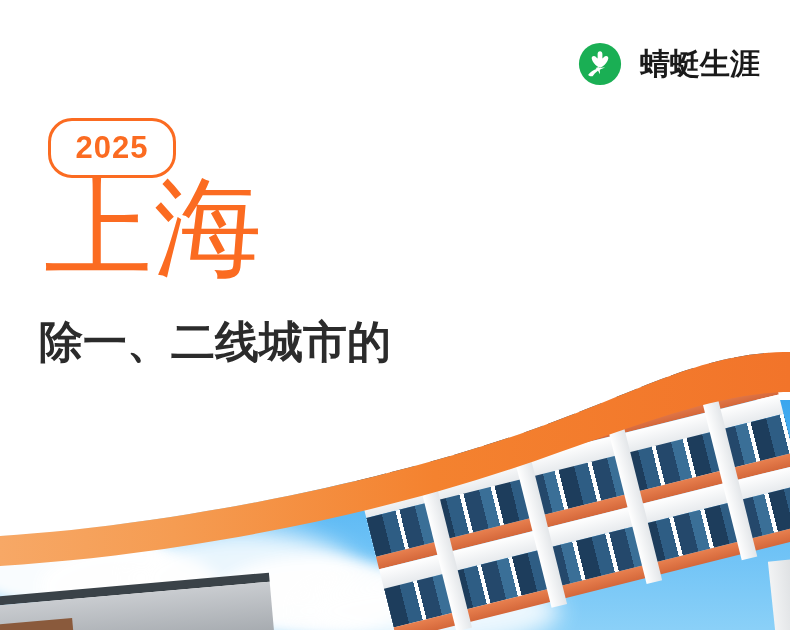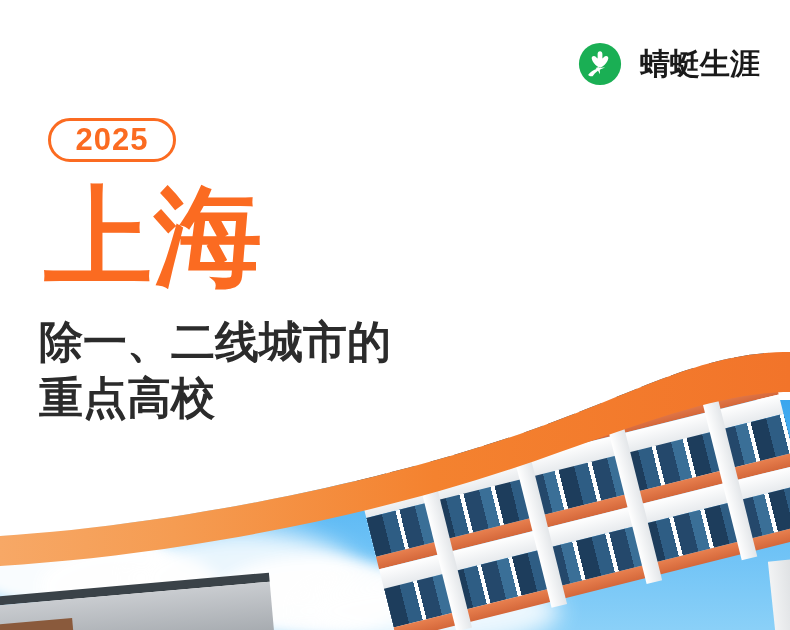--- a/index.html
+++ b/index.html
@@ -170,41 +170,41 @@
     white-space: nowrap;
     font-family: "DejaVu Sans", "Liberation Sans", sans-serif;
   }
 
   
   .year-badge {
     position: absolute;
     left: 48px;
     top: 118px;
     width: 128px;
-    height: 44px;
+    height: 60px;
     box-sizing: border-box;
     border: 3px solid #fb6b21;
     border-radius: 24px;
     color: #fb6b21;
     font-size: 31px;
     font-weight: 700;
     letter-spacing: 1px;
     display: flex;
     align-items: center;
     justify-content: center;
     background: rgba(255,255,255,0.0);
   }
 
   .city-title {
     position: absolute;
     left: 44px;
-    top: 183px;
+    top: 174px;
     font-size: 108px;
     line-height: 1;
-    font-weight: 700;
+    font-weight: 400;
     color: #fb6b21;
     letter-spacing: 2px;
     white-space: nowrap;
     font-family: "DejaVu Sans", "Liberation Sans", sans-serif;
   }
 
   .subtitle {
     position: absolute;
     left: 39px;
     top: 314px;
@@ -317,16 +317,15 @@
 
 
   </div>
 
   <div class="year-badge">2025</div>
 
   <div class="city-title">上海</div>
 
   <div class="subtitle">
     <span class="sub-line">除一、二线城市的</span>
-    <span class="sub-line">重点高校</span>
   </div>
 
 </div>
 
 </body></html>

